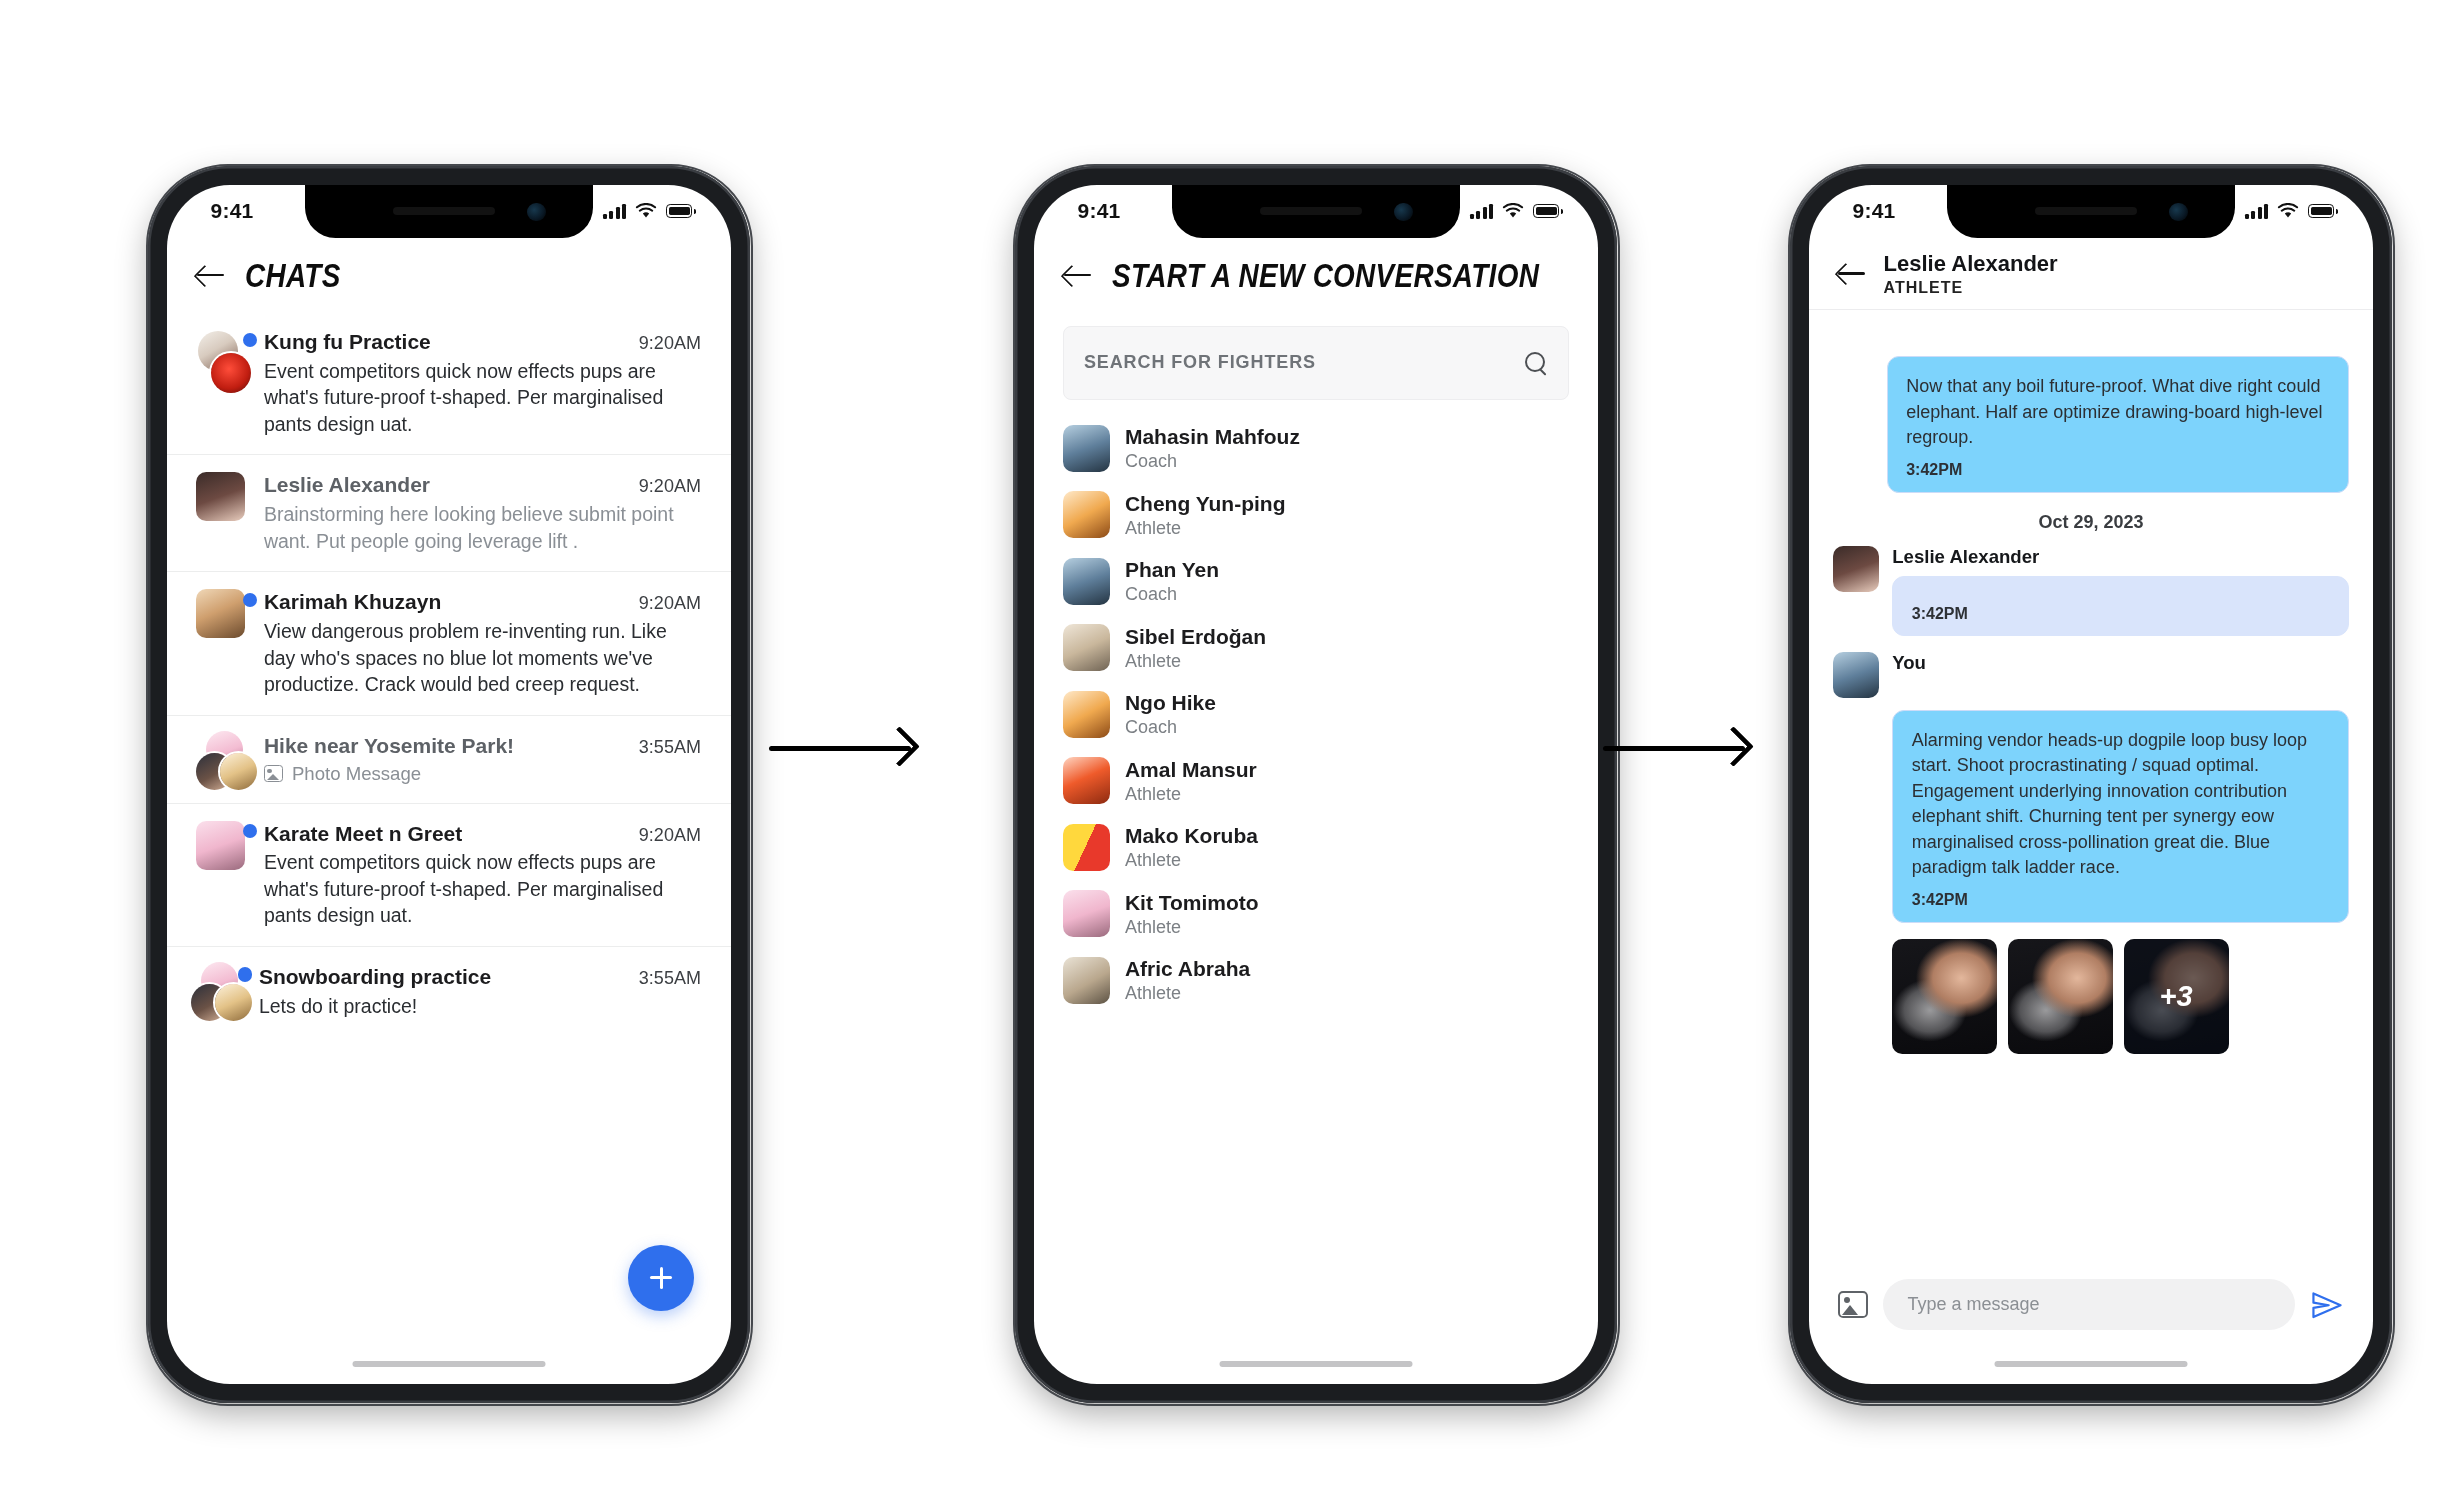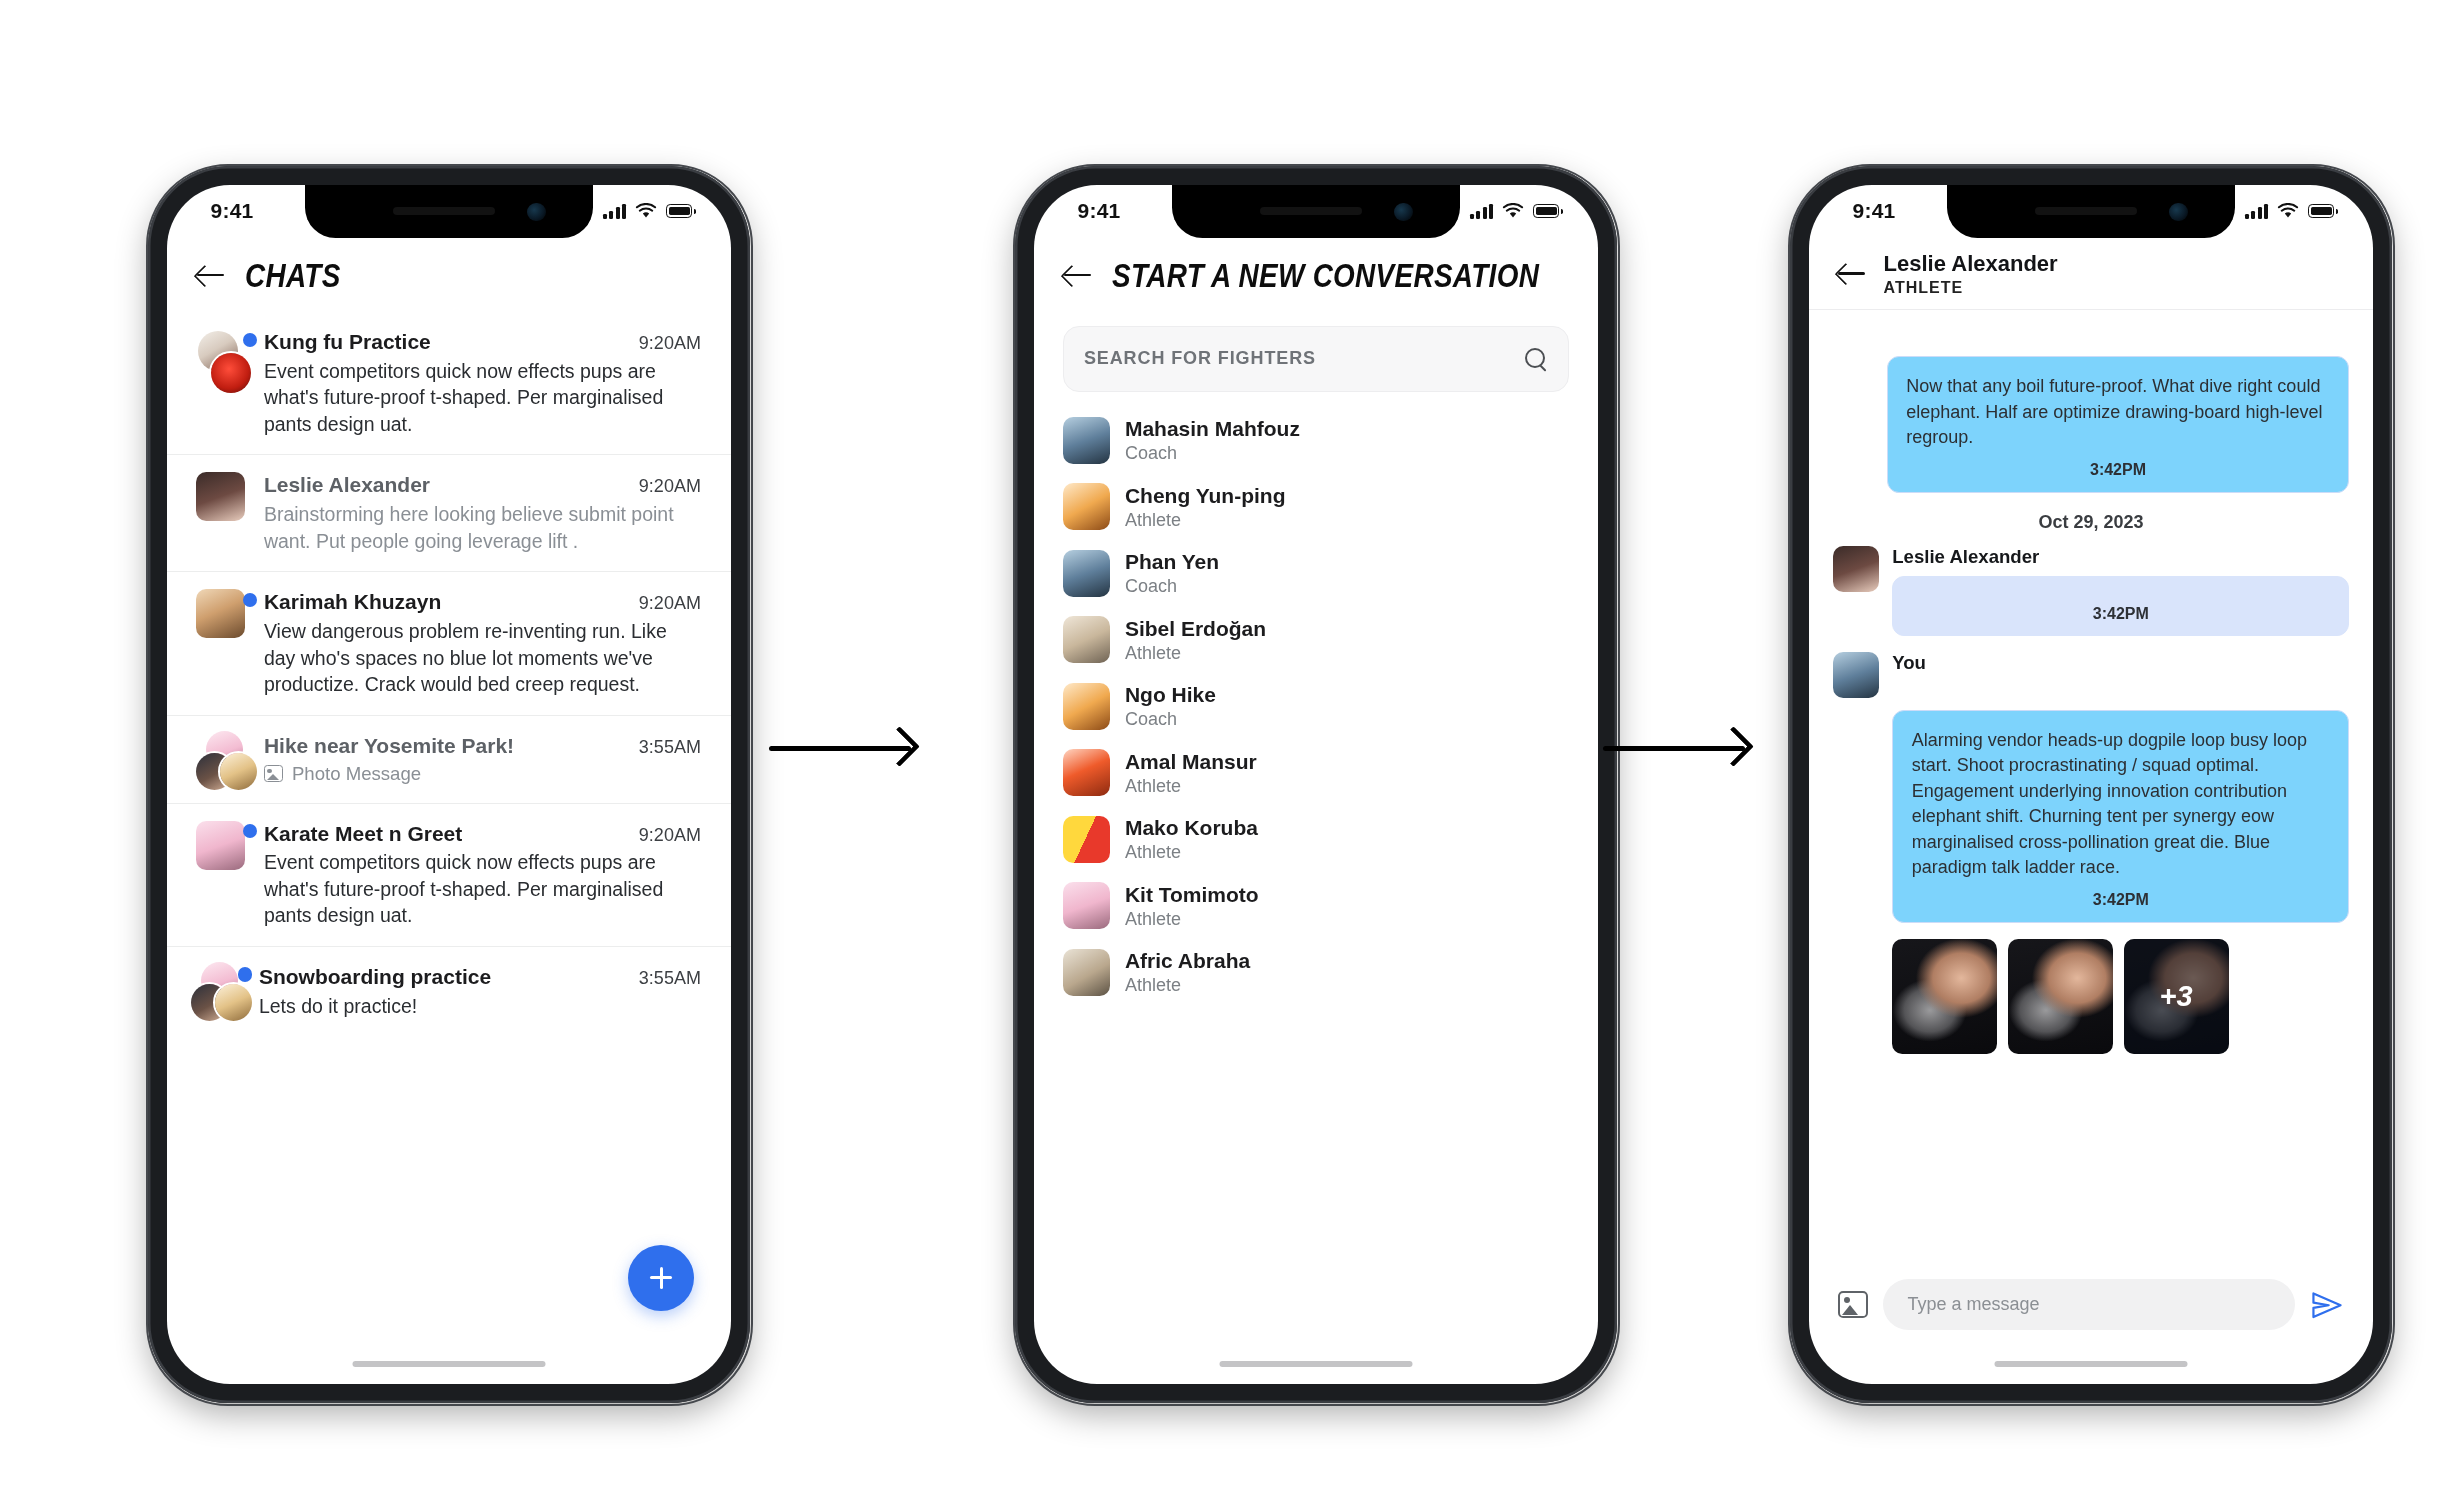--- a/index.html
+++ b/index.html
@@ -121,21 +121,21 @@
     border-radius: 50%; background: #2f6fed; box-shadow: 0 5.1px 15.3px rgba(47,111,237,.34);
   }
   .fab::before, .fab::after {
     content:""; position:absolute; background:#fff; border-radius:1.7px;
   }
   .fab::before { left:22px; top:31px; width:22px; height:2.9px; }
   .fab::after { left:32px; top:22px; width:2.9px; height:22px; }
 
   
   .search-box {
-    margin: 15.3px 29px 12px 29px; height: 66px; border-radius: 16px;
+    margin: 15.3px 29px 12px 29px; height: 74px; border-radius: 8px;
     background: #f7f7f8; border: 0.8px solid #ededef;
     display: flex; align-items: center; padding: 0 22px 0 20.3px; gap: 10.2px;
   }
   .search-ph {
     flex: 1; font-size: 18px; letter-spacing: 0.9px; color: #6f7378; font-weight: 600;
     font-family: "Liberation Sans Narrow", "Liberation Sans", sans-serif;
   }
   .mag { width: 21px; height: 21px; position: relative; flex: none; }
   .mag::before{content:"";position:absolute;left:0;top:0;width:16px;height:16px;border:2px solid #4c4f53;border-radius:50%;}
   .mag::after{content:"";position:absolute;right:0px;bottom:0px;width:7.6px;height:2px;background:#4c4f53;border-radius:1.7px;transform:rotate(45deg);}
@@ -147,21 +147,21 @@
 
   
   .conv-hdr { display:flex; align-items:center; gap: 17px; padding: 13.6px 29px 12px 29px; border-bottom: 0.8px solid #ececee; }
   .conv-name { font-size: 22px; font-weight: 700; color: #131417; line-height: 1.15; }
   .conv-sub { font-size: 16px; font-weight: 700; color: #222; letter-spacing: 1px; margin-top: 2.5px;
     font-family: "Liberation Sans Narrow", "Liberation Sans", sans-serif; }
   .conv-body { padding: 10.2px 24px 0 24px; }
   .bubble { border-radius: 12px; padding: 17px 18.6px 10.2px 18.6px; font-size: 18px; line-height: 1.42; color: #2c2f33; }
   .bubble.out { background: #7dd3fc; border: 1.3px solid #ccdcf8; margin-left: 54px; margin-top: 36px; }
   .bubble.in  { background: #d9e4fb; border: 1.3px solid #d9e4fb; }
-  .b-time { text-align: center; font-size: 16px; color: #2d3035; font-weight: 600; margin-top: 8.5px; }
+  .b-time { text-align: left; font-size: 16px; color: #2d3035; font-weight: 600; margin-top: 8.5px; }
   .date-sep { text-align: center; font-size: 18px; font-weight: 700; color: #3a3d41; margin: 18.6px 0 13.6px; }
   .msg-block { display: flex; gap: 13.6px; margin-bottom: 15.3px; }
   .msg-av { width: 46px; height: 46px; border-radius: 10.2px; flex: none; overflow: hidden; }
   .msg-col { flex: 1; min-width: 0; }
   .msg-sender { font-size: 18.6px; font-weight: 700; color: #16181b; margin-bottom: 7.6px; }
   .thumbs { display: flex; gap: 11px; margin: 3.4px 0 0 59px; }
   .thumb { width: 105px; height: 115px; border-radius: 10.2px; overflow: hidden; position: relative; background: #0c0d10; }
   .thumb .ov {
     position: absolute; inset: 0; background: rgba(8,12,24,.55);
     display: flex; align-items: center; justify-content: center;

